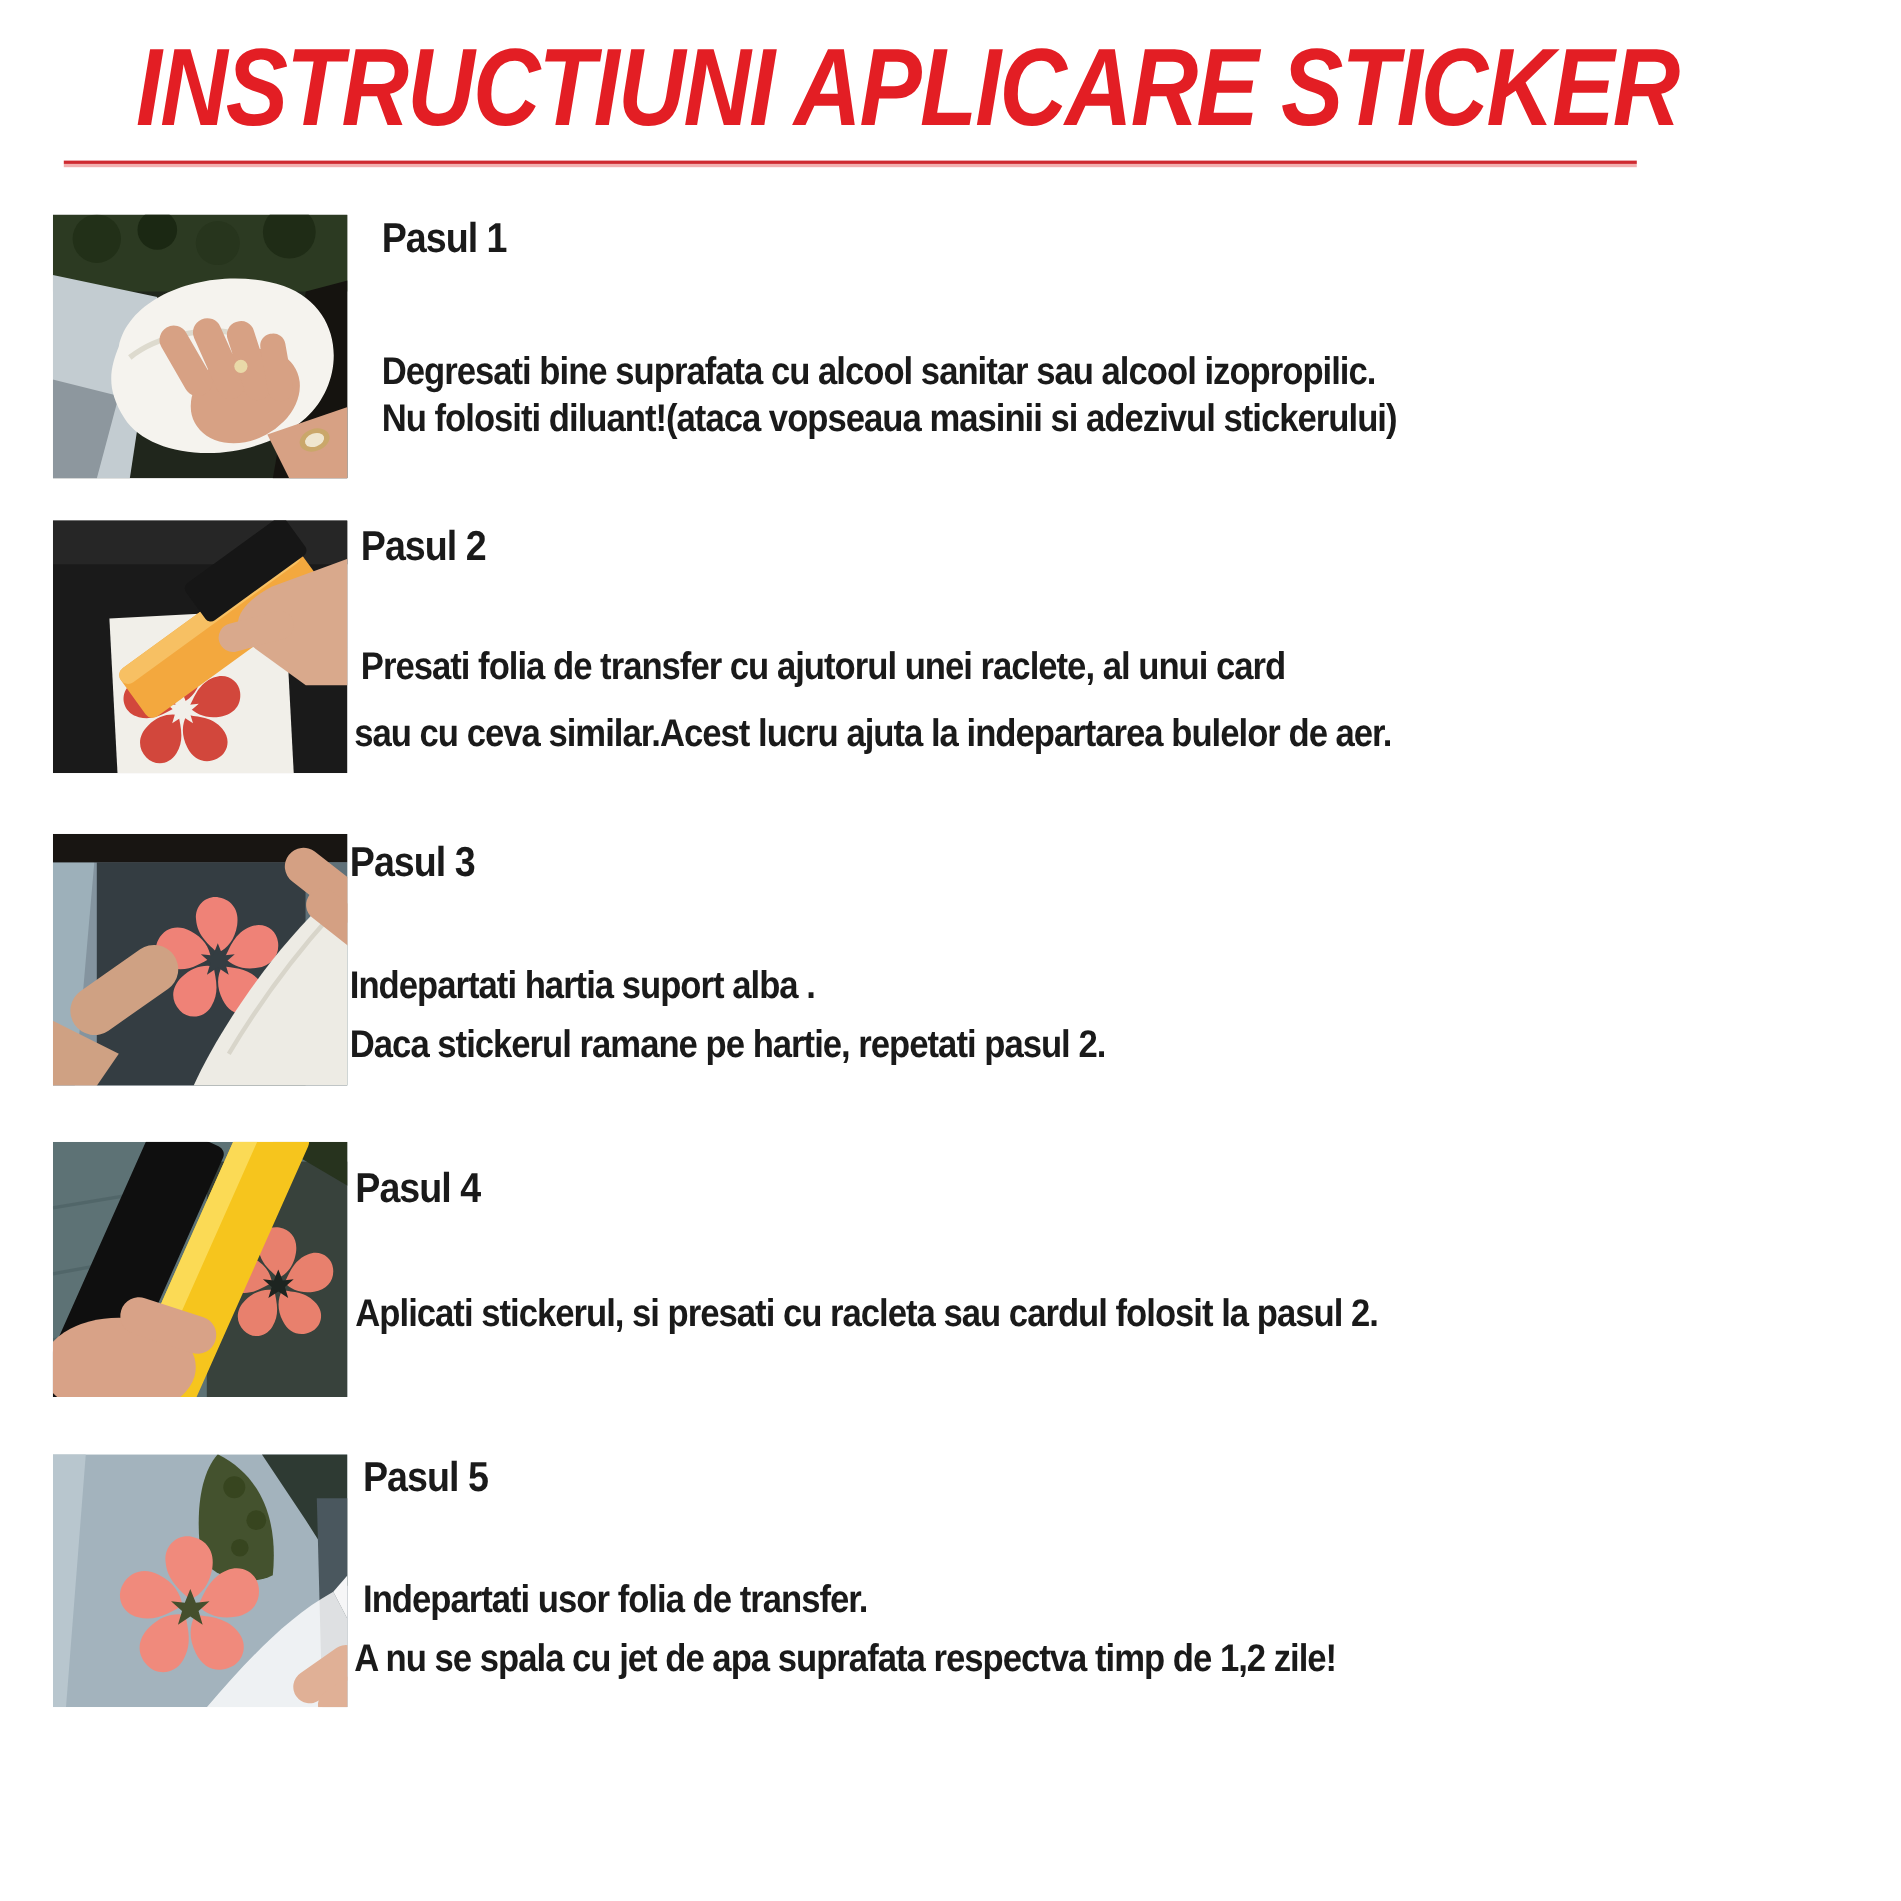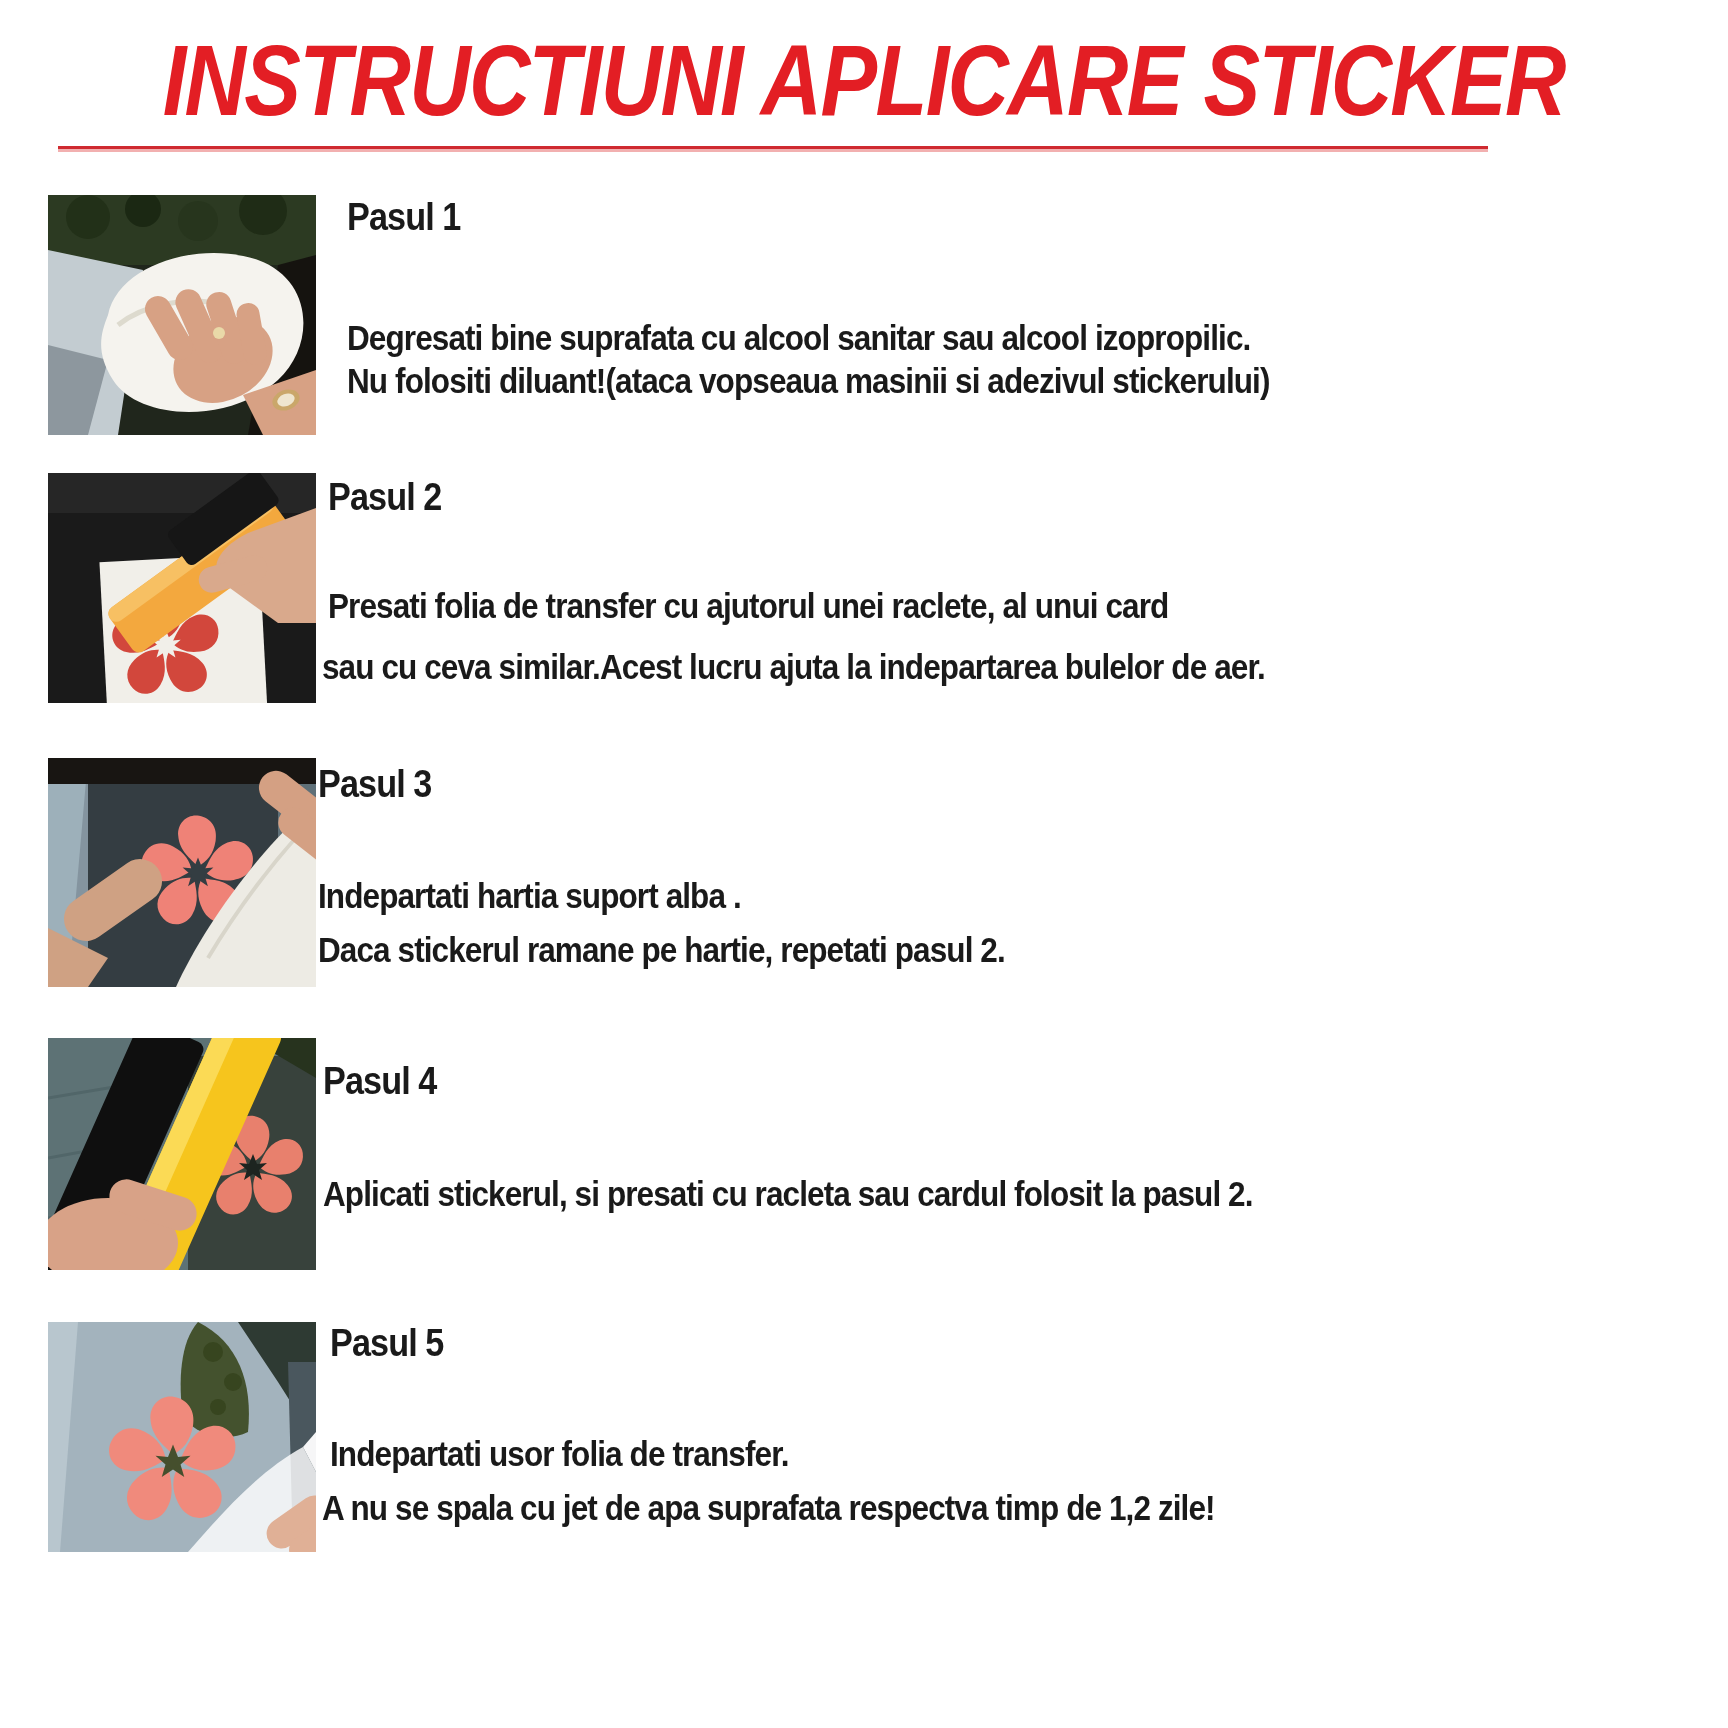--- a/index.html
+++ b/index.html
@@ -1,18 +1,18 @@
 <!DOCTYPE html>
 <html><head>
 <meta charset="utf-8">
 <style>
   html,body{margin:0;padding:0;background:#ffffff;}
   .page{position:relative;width:1728px;height:1728px;background:#ffffff;overflow:hidden;
         font-family:"Liberation Sans", sans-serif;color:#1a1a1a;}
-  .title{position:absolute;top:30px;left:0;width:100%;text-align:center;line-height:1;
+  .title{position:absolute;top:30px;left:0;width:100%;line-height:1;
          font-size:100px;font-weight:bold;font-style:italic;color:#e31e24;white-space:nowrap;}
   .title-inner{display:inline-block;transform:scaleX(0.85);transform-origin:50% 50%;letter-spacing:-2px;}
   .rule{position:absolute;left:58px;top:146px;width:1430px;height:3px;background:#cf2a30;
         box-shadow:0 3px 0 rgba(238,150,150,.75);}
   .photo{position:absolute;left:48px;width:268px;overflow:hidden;}
   .photo svg{display:block;width:100%;height:100%;}
   .heading{position:absolute;margin:0;font-size:38px;font-weight:bold;letter-spacing:-1px;white-space:nowrap;}
   .line{position:absolute;margin:0;font-size:35px;font-weight:bold;letter-spacing:-1px;white-space:nowrap;}
   .txt{transform:scaleX(0.9);transform-origin:0 0;}
 </style>

